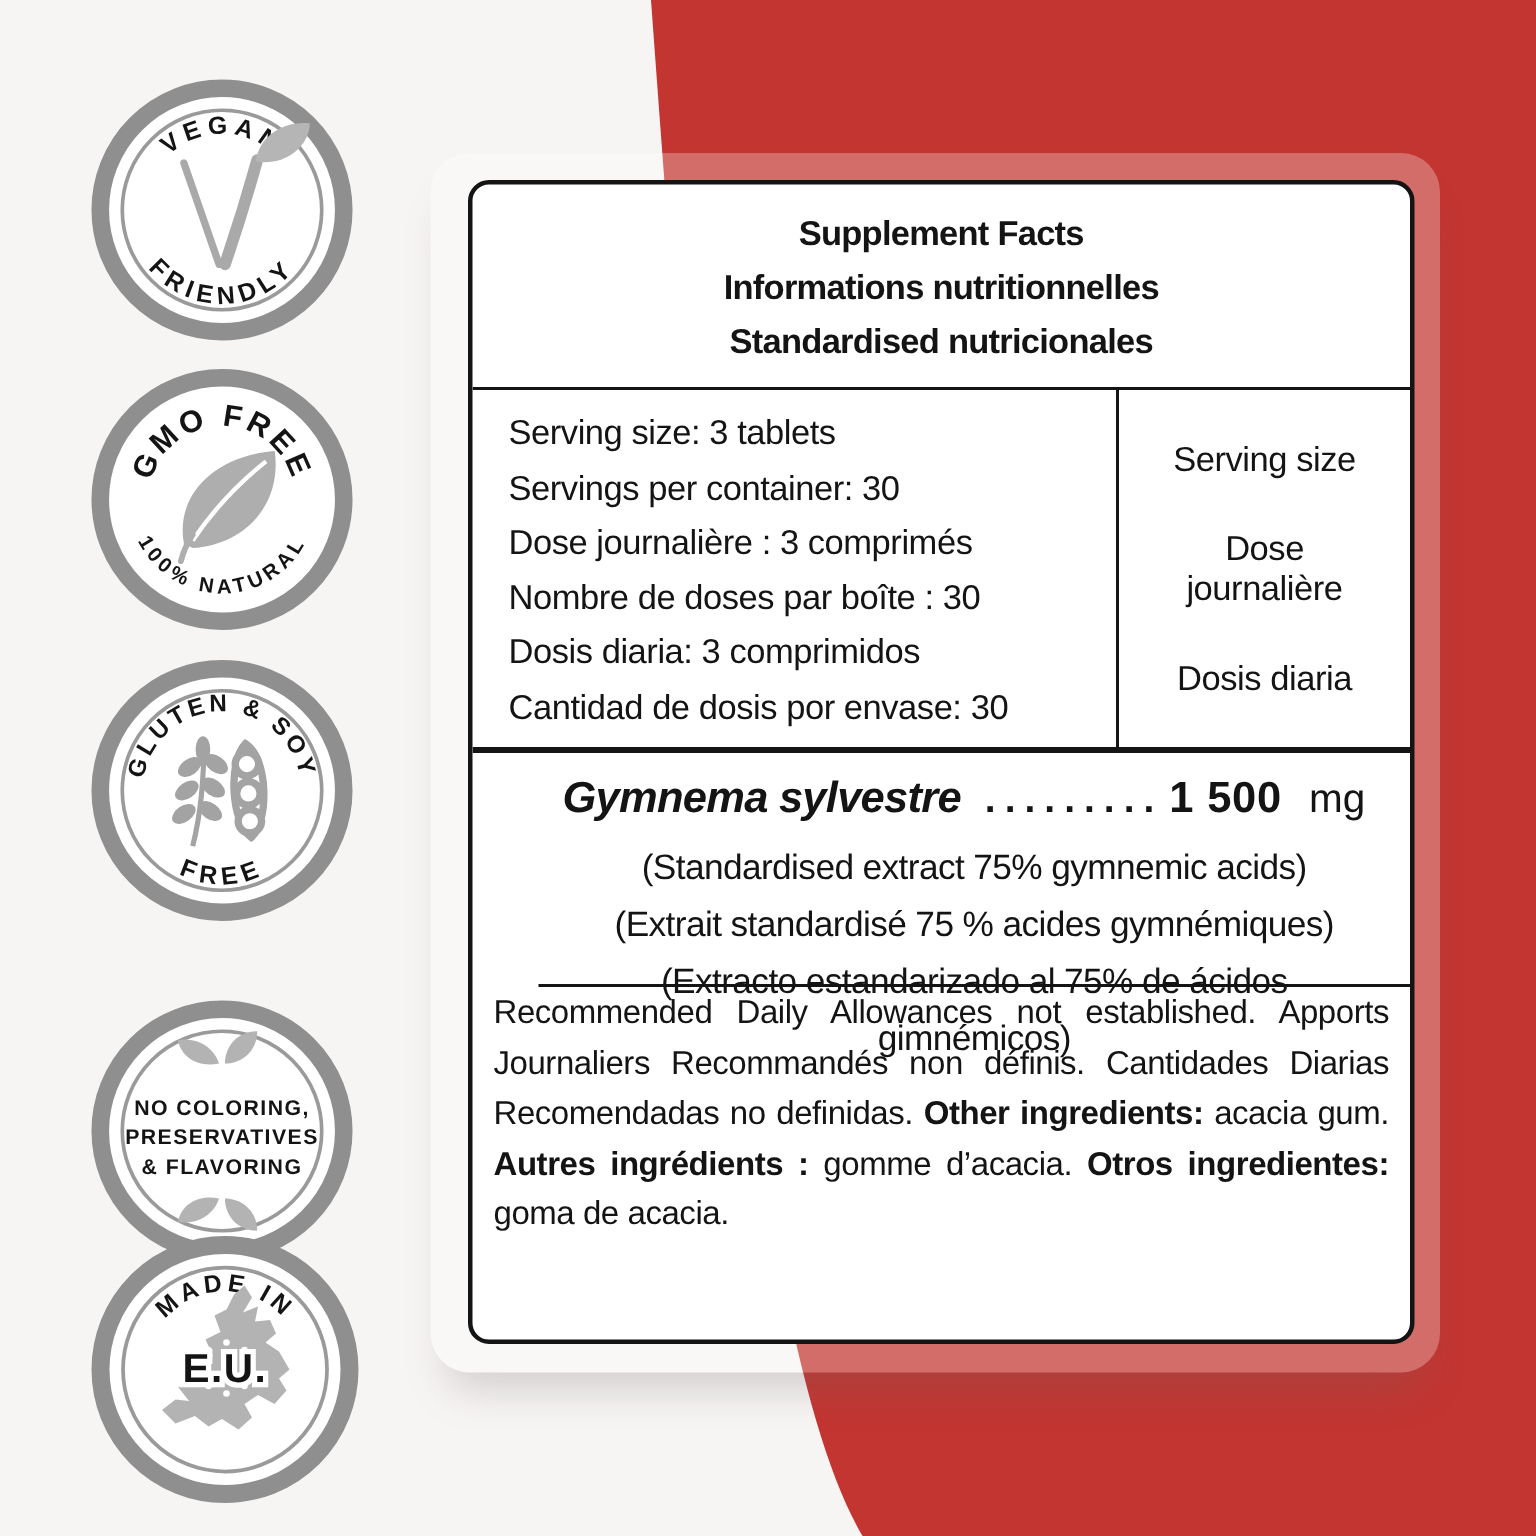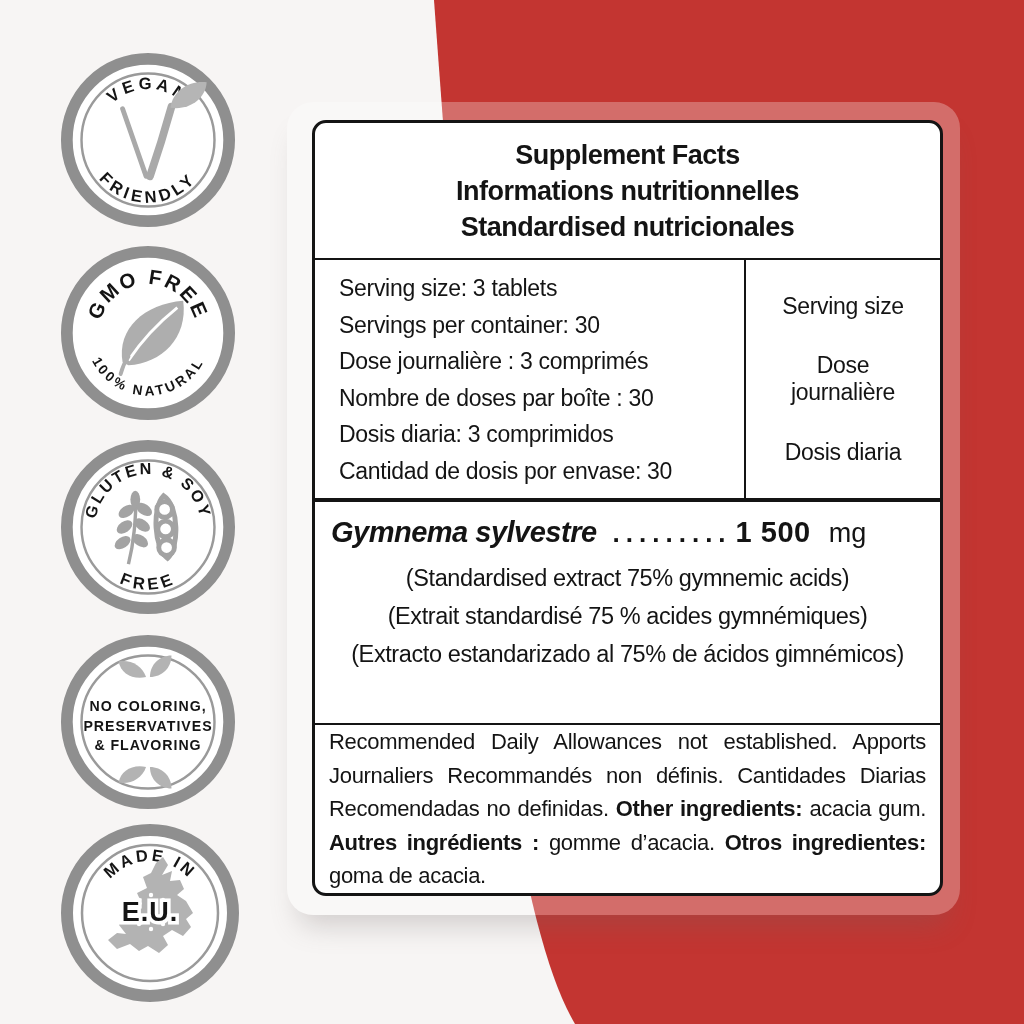--- a/index.html
+++ b/index.html
@@ -15,38 +15,38 @@
     box-shadow:0 22px 28px -12px rgba(110,100,100,0.28);
   }
   .panel{
     position:absolute;left:312px;top:120px;width:631px;height:776px;
     background:#ffffff;border:3px solid #141414;border-radius:14px;
     box-sizing:border-box;display:flex;flex-direction:column;overflow:hidden;
   }
   .panel-header{
     height:135px;flex:none;display:flex;flex-direction:column;
     align-items:center;justify-content:center;text-align:center;
-    font-weight:bold;font-size:27px;line-height:36px;
+    font-weight:bold;font-size:23px;line-height:36px;
     border-bottom:2px solid #141414;letter-spacing:-0.5px;
   }
   .columns{flex:none;height:242px;display:flex;border-bottom:4px solid #141414;box-sizing:border-box;}
   .col-left{
     flex:1;border-right:2px solid #141414;box-sizing:border-box;
     padding:6px 8px 4px 24px;display:flex;flex-direction:column;justify-content:space-evenly;
     font-size:23px;letter-spacing:-0.3px;
   }
   .col-right{
     width:194px;flex:none;display:flex;flex-direction:column;
     justify-content:space-evenly;align-items:center;text-align:center;
     font-size:23px;line-height:27px;letter-spacing:-0.3px;
   }
   .col-right .cell{width:150px;}
   .ingredient{
-    flex:none;height:223px;box-sizing:border-box;
-    padding:10px 16px 6px 16px;border-bottom:2px solid #141414;
+    flex:none;height:156px;box-sizing:border-box;
+    padding:10px 16px 6px 16px;border-bottom:2px solid #141414;margin-left:44px;
   }
   .ing-row{display:flex;align-items:baseline;margin:4px 0 10px 0;}
   .ing-name{font-size:29px;font-weight:bold;font-style:italic;letter-spacing:-0.5px;}
   .ing-dots{font-size:26px;font-weight:bold;letter-spacing:6px;margin:0 4px 0 16px;}
   .ing-amount{font-size:29px;font-weight:bold;letter-spacing:0.5px;}
   .ing-unit{font-size:27px;font-weight:normal;margin-left:18px;}
   .ing-detail{font-size:23.5px;line-height:38px;letter-spacing:-0.4px;text-align:center;}
   .footnote{
     flex:1;padding:0 14px;font-size:22px;line-height:33.5px;
     text-align:justify;letter-spacing:-0.3px;
@@ -134,21 +134,21 @@
         <ellipse cx="64" cy="106" rx="9" ry="5.5" fill="#a3a3a3" transform="rotate(-35 64 106)"></ellipse>
         <ellipse cx="82" cy="104" rx="9" ry="5.5" fill="#a3a3a3" transform="rotate(35 82 104)"></ellipse>
         <path d="M106,58 C94,70 96,112 110,122 C122,112 122,68 106,58 Z" fill="none" stroke="#a3a3a3" stroke-width="5"></path>
         <circle cx="107" cy="72" r="8" fill="#ffffff" stroke="#a3a3a3" stroke-width="5"></circle>
         <circle cx="108" cy="92" r="8" fill="#ffffff" stroke="#a3a3a3" stroke-width="5"></circle>
         <circle cx="109" cy="111" r="8" fill="#ffffff" stroke="#a3a3a3" stroke-width="5"></circle>
       </g>
     </svg>
   </div>
 
-  <div class="badge" style="top:634px;">
+  <div class="badge" style="top:666px;">
     <svg width="176" height="176" viewBox="0 0 180 180">
       <circle cx="90" cy="90" r="83" fill="#ffffff" stroke="#8f8f8f" stroke-width="12"></circle>
       <circle cx="90" cy="90" r="68" fill="none" stroke="#9a9a9a" stroke-width="2.5"></circle>
       <g>
         <path d="M88,44 C84,32 72,26 60,28 C62,40 74,47 88,44 Z" fill="#b3b3b3"></path>
         <path d="M92,44 C92,31 102,22 114,22 C114,35 104,44 92,44 Z" fill="#b3b3b3"></path>
         <path d="M88,136 C84,148 72,154 60,152 C62,140 74,133 88,136 Z" fill="#b3b3b3"></path>
         <path d="M92,136 C92,149 102,158 114,158 C114,145 104,136 92,136 Z" fill="#b3b3b3"></path>
       </g>
       <g font-size="14.5" font-weight="bold" letter-spacing="1" fill="#141414" text-anchor="middle">

